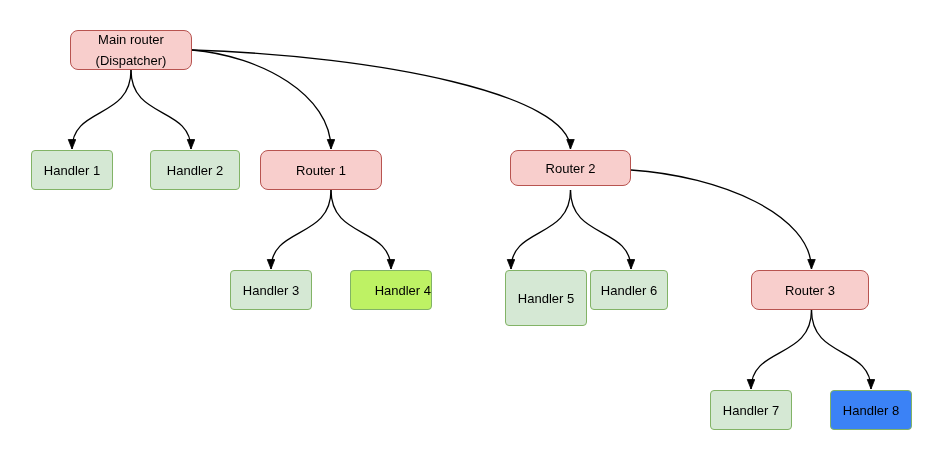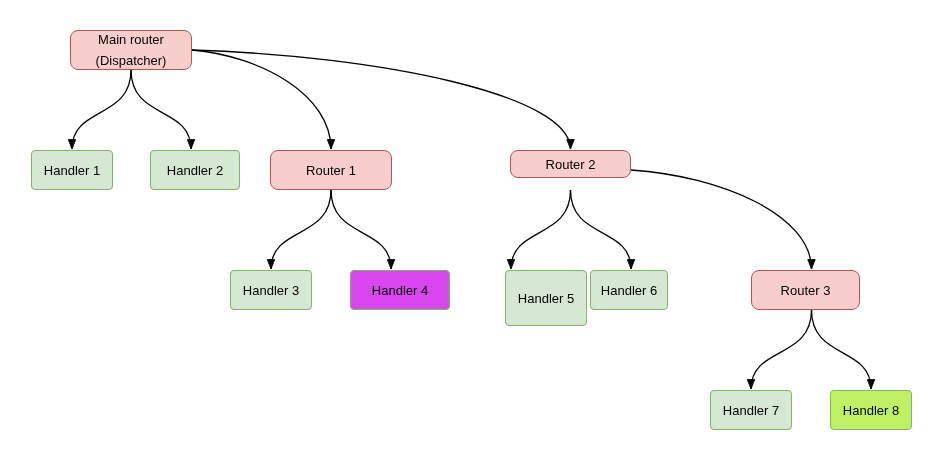--- a/index.html
+++ b/index.html
@@ -63,41 +63,41 @@
       <div class="node router" style="left: 70px; top: 30px; width: 122px; height: 40px; background: rgb(248, 206, 204); border-color: rgb(184, 84, 80); color: rgb(0, 0, 0);">
         <span class="node-label">Main router
 (Dispatcher)</span>
       </div>
       <div class="node handler" style="left: 31px; top: 150px; width: 82px; height: 40px; background: rgb(213, 232, 212); border-color: rgb(130, 179, 102); color: rgb(0, 0, 0);">
         <span class="node-label">Handler 1</span>
       </div>
       <div class="node handler" style="left: 150px; top: 150px; width: 90px; height: 40px; background: rgb(213, 232, 212); border-color: rgb(130, 179, 102); color: rgb(0, 0, 0);">
         <span class="node-label">Handler 2</span>
       </div>
-      <div class="node router" style="left: 270px; top: 150px; width: 122px; height: 40px; background: rgb(248, 206, 204); border-color: rgb(184, 84, 80); color: rgb(0, 0, 0);">
+      <div class="node router" style="left: 260px; top: 150px; width: 122px; height: 40px; background: rgb(248, 206, 204); border-color: rgb(184, 84, 80); color: rgb(0, 0, 0);">
         <span class="node-label">Router 1</span>
       </div>
-      <div class="node router" style="left: 510px; top: 150px; width: 121px; height: 28px; background: rgb(248, 206, 204); border-color: rgb(184, 84, 80); color: rgb(0, 0, 0);">
+      <div class="node router" style="left: 510px; top: 150px; width: 121px; height: 36px; background: rgb(248, 206, 204); border-color: rgb(184, 84, 80); color: rgb(0, 0, 0);">
         <span class="node-label">Router 2</span>
       </div>
       <div class="node handler" style="left: 230px; top: 270px; width: 82px; height: 40px; background: rgb(213, 232, 212); border-color: rgb(130, 179, 102); color: rgb(0, 0, 0);">
         <span class="node-label">Handler 3</span>
       </div>
-      <div class="node handler" style="left: 350px; top: 270px; width: 100px; height: 40px; background: #d946ef; border-color: rgb(130, 179, 102); color: rgb(0, 0, 0);">
+      <div class="node handler" style="left: 350px; top: 270px; width: 82px; height: 40px; background: #bef264; border-color: rgb(130, 179, 102); color: rgb(0, 0, 0); justify-content: flex-end;">
         <span class="node-label">Handler 4</span>
       </div>
       <div class="node handler" style="left: 470px; top: 270px; width: 82px; height: 56px; background: rgb(213, 232, 212); border-color: rgb(130, 179, 102); color: rgb(0, 0, 0); margin-left: 35px;">
         <span class="node-label">Handler 5</span>
       </div>
       <div class="node handler" style="left: 590px; top: 270px; width: 78px; height: 40px; background: rgb(213, 232, 212); border-color: rgb(130, 179, 102); color: rgb(0, 0, 0);">
         <span class="node-label">Handler 6</span>
       </div>
-      <div class="node router" style="left: 751px; top: 270px; width: 109px; height: 40px; background: rgb(248, 206, 204); border-color: rgb(184, 84, 80); color: rgb(0, 0, 0);">
+      <div class="node router" style="left: 751px; top: 270px; width: 118px; height: 40px; background: rgb(248, 206, 204); border-color: rgb(184, 84, 80); color: rgb(0, 0, 0);">
         <span class="node-label">Router 3</span>
       </div>
       <div class="node handler" style="left: 710px; top: 390px; width: 82px; height: 40px; background: rgb(213, 232, 212); border-color: rgb(130, 179, 102); color: rgb(0, 0, 0);">
         <span class="node-label">Handler 7</span>
       </div>
-      <div class="node handler" style="left: 830px; top: 390px; width: 82px; height: 40px; background: #bef264; border-color: rgb(130, 179, 102); color: rgb(0, 0, 0);">
+      <div class="node handler" style="left: 830px; top: 390px; width: 82px; height: 40px; background: #3b82f6; border-color: rgb(130, 179, 102); color: rgb(0, 0, 0);">
         <span class="node-label">Handler 8</span>
       </div>
     </div>
 </div>
 
 </body></html>

